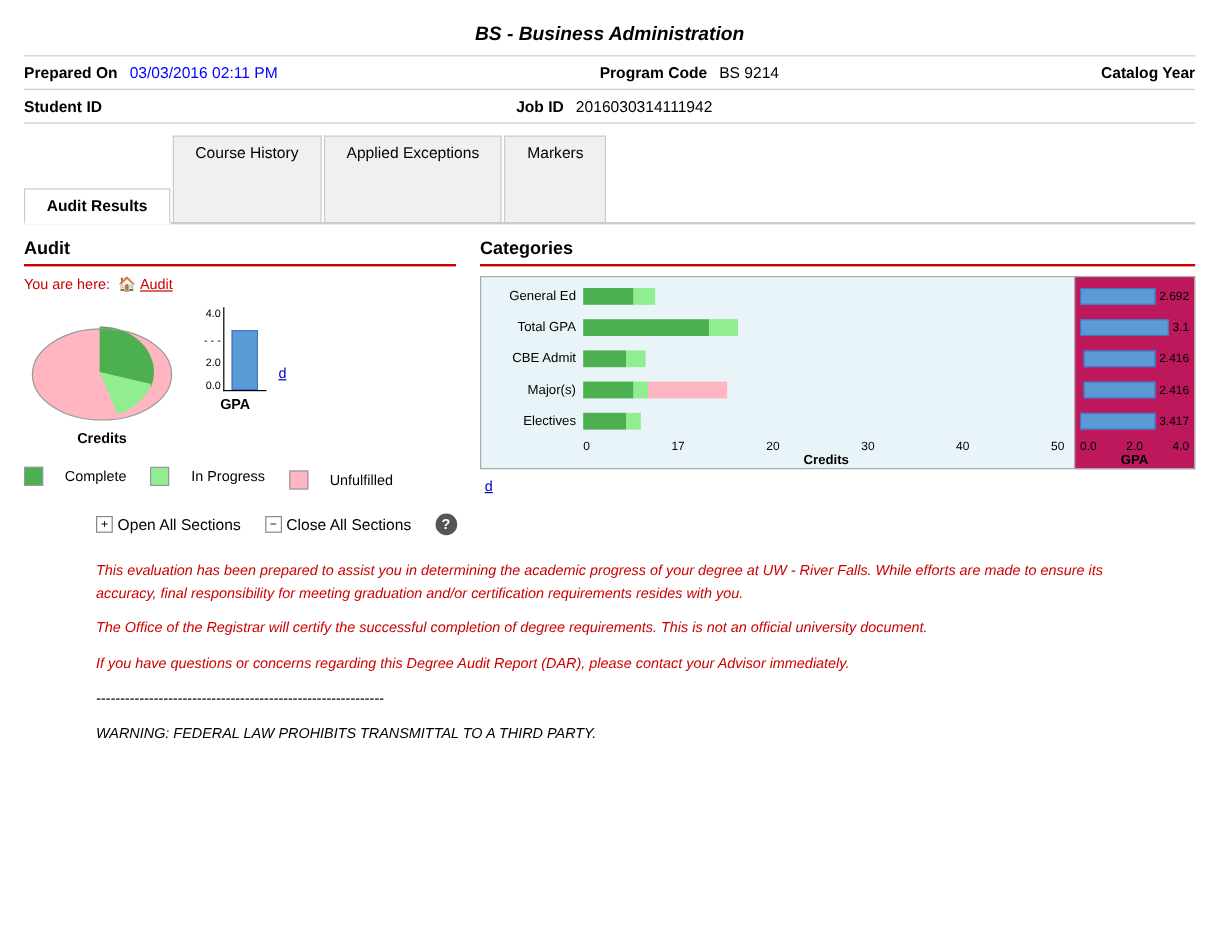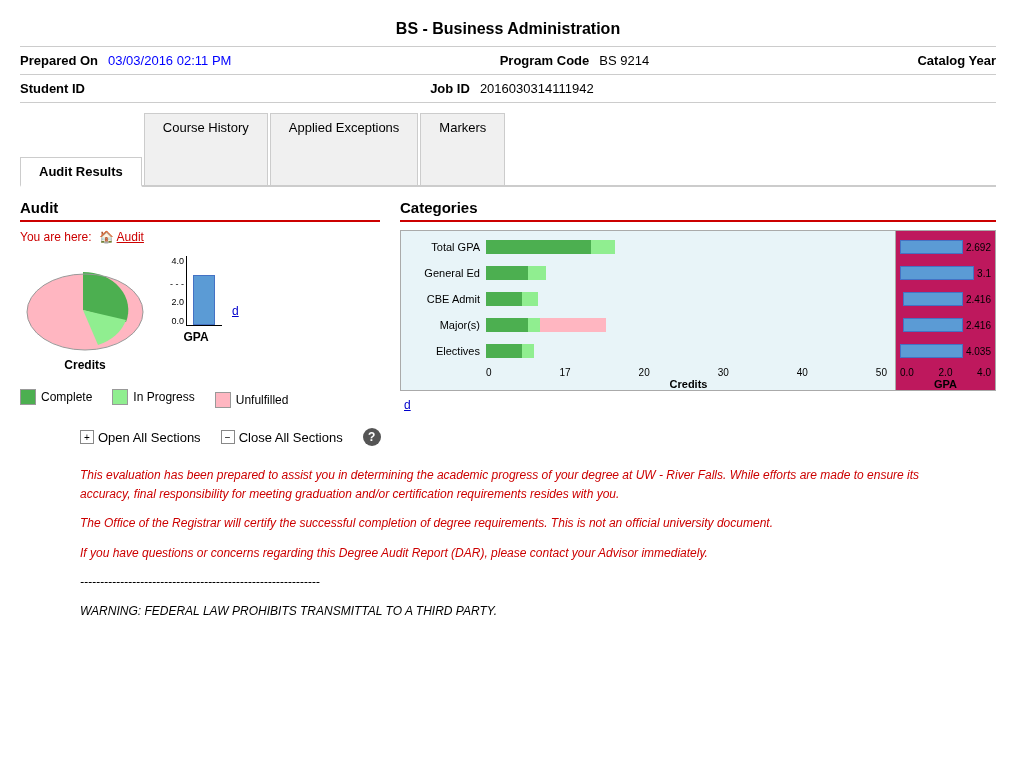--- a/index.html
+++ b/index.html
@@ -2,20 +2,21 @@
 <html><head>
   <meta charset="utf-8">
   <style>
     * { box-sizing: border-box; margin: 0; padding: 0; }
     body { font-family: Arial, sans-serif; font-size: 13px; background: #fff; color: #000; }
 
     .page-wrapper { padding: 10px 20px; max-width: 1016px; margin: 0 auto; }
 
     .page-title {
       text-align: center;
+      font-style: italic;
       font-size: 16px;
       font-weight: bold;
       padding: 10px 0 8px;
       border-bottom: 1px solid #ccc;
     }
 
     .meta-row {
       display: flex;
       justify-content: space-between;
       padding: 6px 0;
@@ -91,21 +92,21 @@
     }
     .gpa-bar-label { font-size: 12px; font-weight: bold; margin-top: 4px; }
 
     .legend {
       display: flex;
       flex-wrap: wrap;
       gap: 6px 20px;
       margin-top: 14px;
       font-size: 12px;
     }
-    .legend-item { display: flex; align-items: center; gap: 5px; }
+    .legend-item { display: flex; align-items: center; gap: 18px; }
     .legend-box { width: 16px; height: 16px; border: 1px solid #999; }
 
     
     .categories-hint {
       text-align: right;
       font-weight: bold;
       font-size: 12px;
       margin-bottom: 6px;
       color: #000;
     }
@@ -367,31 +368,31 @@
     </div>
 
     <div class="right-panel">
       <div class="section-title">Categories</div>
 
       <div class="chart-area">
 
         <div class="bar-chart-main">
 
           <div class="bar-row">
+            <span class="bar-row-label">General Ed</span>
+            <div class="bar-segments">
+              <div class="bar-seg-complete" style="width:42px;"></div>
+              <div class="bar-seg-inprogress" style="width:18px;"></div>
+            </div>
+          </div>
+          <div class="bar-row">
             <span class="bar-row-label">Total GPA</span>
             <div class="bar-segments">
               <div class="bar-seg-complete" style="width:105px;"></div>
               <div class="bar-seg-inprogress" style="width:24px;"></div>
-            </div>
-          </div>
-          <div class="bar-row">
-            <span class="bar-row-label">General Ed</span>
-            <div class="bar-segments">
-              <div class="bar-seg-complete" style="width:42px;"></div>
-              <div class="bar-seg-inprogress" style="width:18px;"></div>
             </div>
           </div>
           <div class="bar-row">
             <span class="bar-row-label">CBE Admit</span>
             <div class="bar-segments">
               <div class="bar-seg-complete" style="width:36px;"></div>
               <div class="bar-seg-inprogress" style="width:16px;"></div>
             </div>
           </div>
           <div class="bar-row">
@@ -434,21 +435,21 @@
           <div class="gpa-bar-row">
             <div class="gpa-bar-horiz" style="width:60px;"></div>
             <span class="gpa-bar-value">2.416</span>
           </div>
           <div class="gpa-bar-row">
             <div class="gpa-bar-horiz" style="width:60px;"></div>
             <span class="gpa-bar-value">2.416</span>
           </div>
           <div class="gpa-bar-row">
             <div class="gpa-bar-horiz" style="width:66px;"></div>
-            <span class="gpa-bar-value">4.035</span>
+            <span class="gpa-bar-value">3.417</span>
           </div>
 
           <div class="gpa-x-axis-labels">
             <span>0.0</span>
             <span>2.0</span>
             <span>4.0</span>
           </div>
           <div class="gpa-x-axis-title">GPA</div>
         </div>
       </div>

